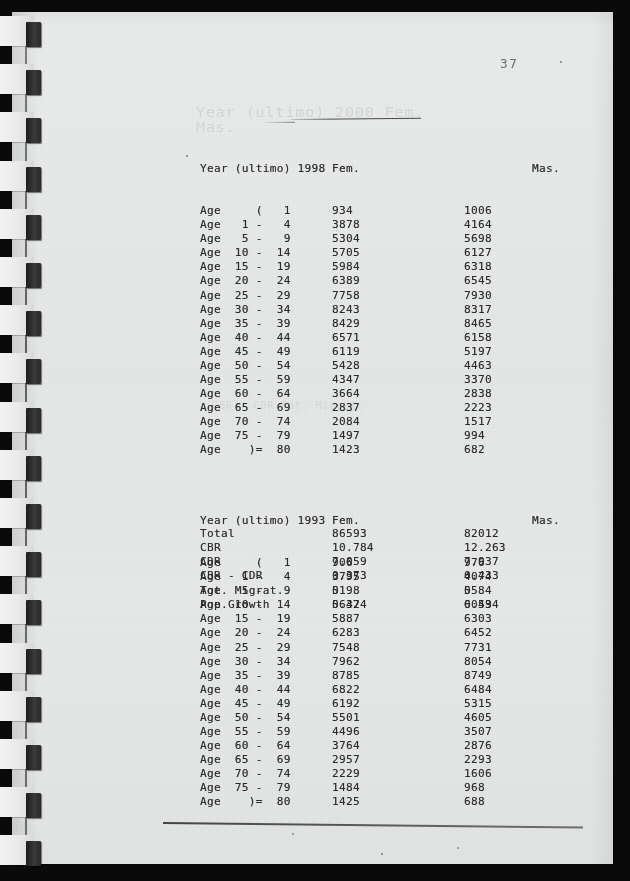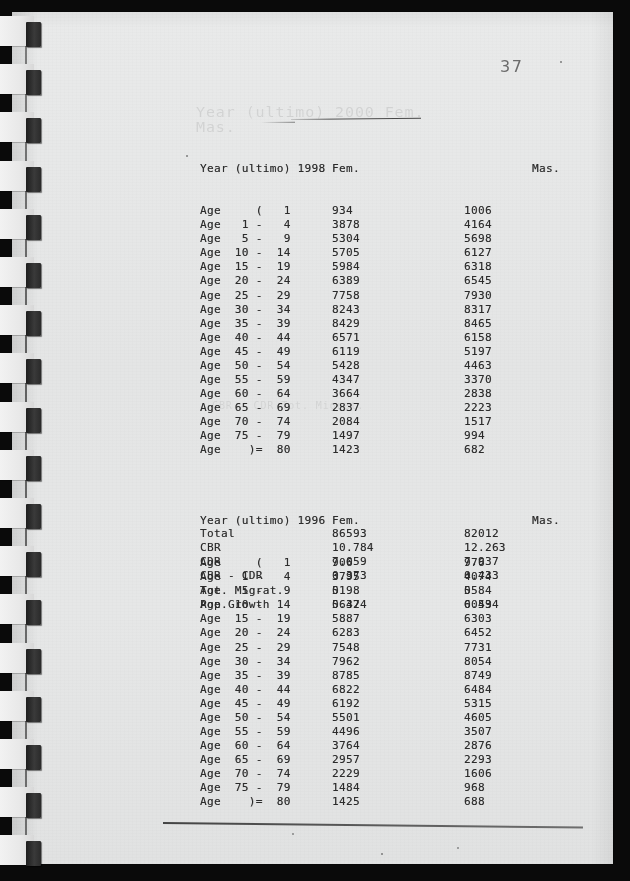--- a/index.html
+++ b/index.html
@@ -89,21 +89,21 @@
     background: linear-gradient(180deg, #6d6d6d, #4a4a4a 40%, #5c5c5c 100%);
     opacity: 0.85;
   }
 
   
   #page-number {
     position: absolute;
     left: 500px;
     top: 57px;
     font-family: "DejaVu Sans", "Liberation Sans", sans-serif;
-    font-size: 16px;
+    font-size: 12px;
     letter-spacing: 1.5px;
     color: #6b6b6b;
   }
 
   
   #ghost-block {
     position: absolute;
     left: 196px;
     top: 104px;
     width: 250px;
@@ -217,21 +217,21 @@
   <div class="rule" id="rule-bottom"></div>
 
   <div class="report" id="table-1">
     <span class="rowline"><span class="hdr-year">Year (ultimo) 1998</span><span class="hdr-fem">Fem.</span><span class="hdr-mas">Mas.</span></span>
     <span id="t1-rows"><span class="rowline"><span class="col-label">Age     (   1</span><span class="col-fem">934</span><span class="col-mas">1006</span></span><span class="rowline"><span class="col-label">Age   1 -   4</span><span class="col-fem">3878</span><span class="col-mas">4164</span></span><span class="rowline"><span class="col-label">Age   5 -   9</span><span class="col-fem">5304</span><span class="col-mas">5698</span></span><span class="rowline"><span class="col-label">Age  10 -  14</span><span class="col-fem">5705</span><span class="col-mas">6127</span></span><span class="rowline"><span class="col-label">Age  15 -  19</span><span class="col-fem">5984</span><span class="col-mas">6318</span></span><span class="rowline"><span class="col-label">Age  20 -  24</span><span class="col-fem">6389</span><span class="col-mas">6545</span></span><span class="rowline"><span class="col-label">Age  25 -  29</span><span class="col-fem">7758</span><span class="col-mas">7930</span></span><span class="rowline"><span class="col-label">Age  30 -  34</span><span class="col-fem">8243</span><span class="col-mas">8317</span></span><span class="rowline"><span class="col-label">Age  35 -  39</span><span class="col-fem">8429</span><span class="col-mas">8465</span></span><span class="rowline"><span class="col-label">Age  40 -  44</span><span class="col-fem">6571</span><span class="col-mas">6158</span></span><span class="rowline"><span class="col-label">Age  45 -  49</span><span class="col-fem">6119</span><span class="col-mas">5197</span></span><span class="rowline"><span class="col-label">Age  50 -  54</span><span class="col-fem">5428</span><span class="col-mas">4463</span></span><span class="rowline"><span class="col-label">Age  55 -  59</span><span class="col-fem">4347</span><span class="col-mas">3370</span></span><span class="rowline"><span class="col-label">Age  60 -  64</span><span class="col-fem">3664</span><span class="col-mas">2838</span></span><span class="rowline"><span class="col-label">Age  65 -  69</span><span class="col-fem">2837</span><span class="col-mas">2223</span></span><span class="rowline"><span class="col-label">Age  70 -  74</span><span class="col-fem">2084</span><span class="col-mas">1517</span></span><span class="rowline"><span class="col-label">Age  75 -  79</span><span class="col-fem">1497</span><span class="col-mas">994</span></span><span class="rowline"><span class="col-label">Age    )=  80</span><span class="col-fem">1423</span><span class="col-mas">682</span></span></span>
     <span class="spacer"></span>
     <span id="t1-summary"><span class="rowline"><span class="col-sum-lb">Total</span><span class="col-fem">86593</span><span class="col-mas">82012</span></span><span class="rowline"><span class="col-sum-lb">CBR</span><span class="col-fem">10.784</span><span class="col-mas">12.263</span></span><span class="rowline"><span class="col-sum-lb">CDR</span><span class="col-fem">7.059</span><span class="col-mas">7.937</span></span><span class="rowline"><span class="col-sum-lb">CBR - CDR</span><span class="col-fem">0.373</span><span class="col-mas">0.433</span></span><span class="rowline"><span class="col-sum-lb">Tot. Migrat.</span><span class="col-fem">0</span><span class="col-mas">0</span></span><span class="rowline"><span class="col-sum-lb">Pop.Growth</span><span class="col-fem">0.374</span><span class="col-mas">0.434</span></span></span>
   </div>
 
   <div class="report" id="table-2">
-    <span class="rowline"><span class="hdr-year">Year (ultimo) 1996</span><span class="hdr-fem">Fem.</span><span class="hdr-mas">Mas.</span></span>
+    <span class="rowline"><span class="hdr-year">Year (ultimo) 1993</span><span class="hdr-fem">Fem.</span><span class="hdr-mas">Mas.</span></span>
     <span id="t2-rows"><span class="rowline"><span class="col-label">Age     (   1</span><span class="col-fem">906</span><span class="col-mas">976</span></span><span class="rowline"><span class="col-label">Age   1 -   4</span><span class="col-fem">3795</span><span class="col-mas">4074</span></span><span class="rowline"><span class="col-label">Age   5 -   9</span><span class="col-fem">5198</span><span class="col-mas">5584</span></span><span class="rowline"><span class="col-label">Age  10 -  14</span><span class="col-fem">5642</span><span class="col-mas">6059</span></span><span class="rowline"><span class="col-label">Age  15 -  19</span><span class="col-fem">5887</span><span class="col-mas">6303</span></span><span class="rowline"><span class="col-label">Age  20 -  24</span><span class="col-fem">6283</span><span class="col-mas">6452</span></span><span class="rowline"><span class="col-label">Age  25 -  29</span><span class="col-fem">7548</span><span class="col-mas">7731</span></span><span class="rowline"><span class="col-label">Age  30 -  34</span><span class="col-fem">7962</span><span class="col-mas">8054</span></span><span class="rowline"><span class="col-label">Age  35 -  39</span><span class="col-fem">8785</span><span class="col-mas">8749</span></span><span class="rowline"><span class="col-label">Age  40 -  44</span><span class="col-fem">6822</span><span class="col-mas">6484</span></span><span class="rowline"><span class="col-label">Age  45 -  49</span><span class="col-fem">6192</span><span class="col-mas">5315</span></span><span class="rowline"><span class="col-label">Age  50 -  54</span><span class="col-fem">5501</span><span class="col-mas">4605</span></span><span class="rowline"><span class="col-label">Age  55 -  59</span><span class="col-fem">4496</span><span class="col-mas">3507</span></span><span class="rowline"><span class="col-label">Age  60 -  64</span><span class="col-fem">3764</span><span class="col-mas">2876</span></span><span class="rowline"><span class="col-label">Age  65 -  69</span><span class="col-fem">2957</span><span class="col-mas">2293</span></span><span class="rowline"><span class="col-label">Age  70 -  74</span><span class="col-fem">2229</span><span class="col-mas">1606</span></span><span class="rowline"><span class="col-label">Age  75 -  79</span><span class="col-fem">1484</span><span class="col-mas">968</span></span><span class="rowline"><span class="col-label">Age    )=  80</span><span class="col-fem">1425</span><span class="col-mas">688</span></span></span>
     <span class="spacer"></span>
     <span id="t2-summary"><span class="rowline"><span class="col-sum-lb">Total</span><span class="col-fem">86874</span><span class="col-mas">82324</span></span></span>
   </div>
 
   <div id="binding">
     <div id="comb-spine"></div>
   <div class="comb-page" style="top: 16px; left: 0px;"></div>
       <div class="comb-tooth" style="top: 22px; left: 26px;"></div>
       <div class="comb-page" style="top: 64.2px; left: 0px;"></div>

